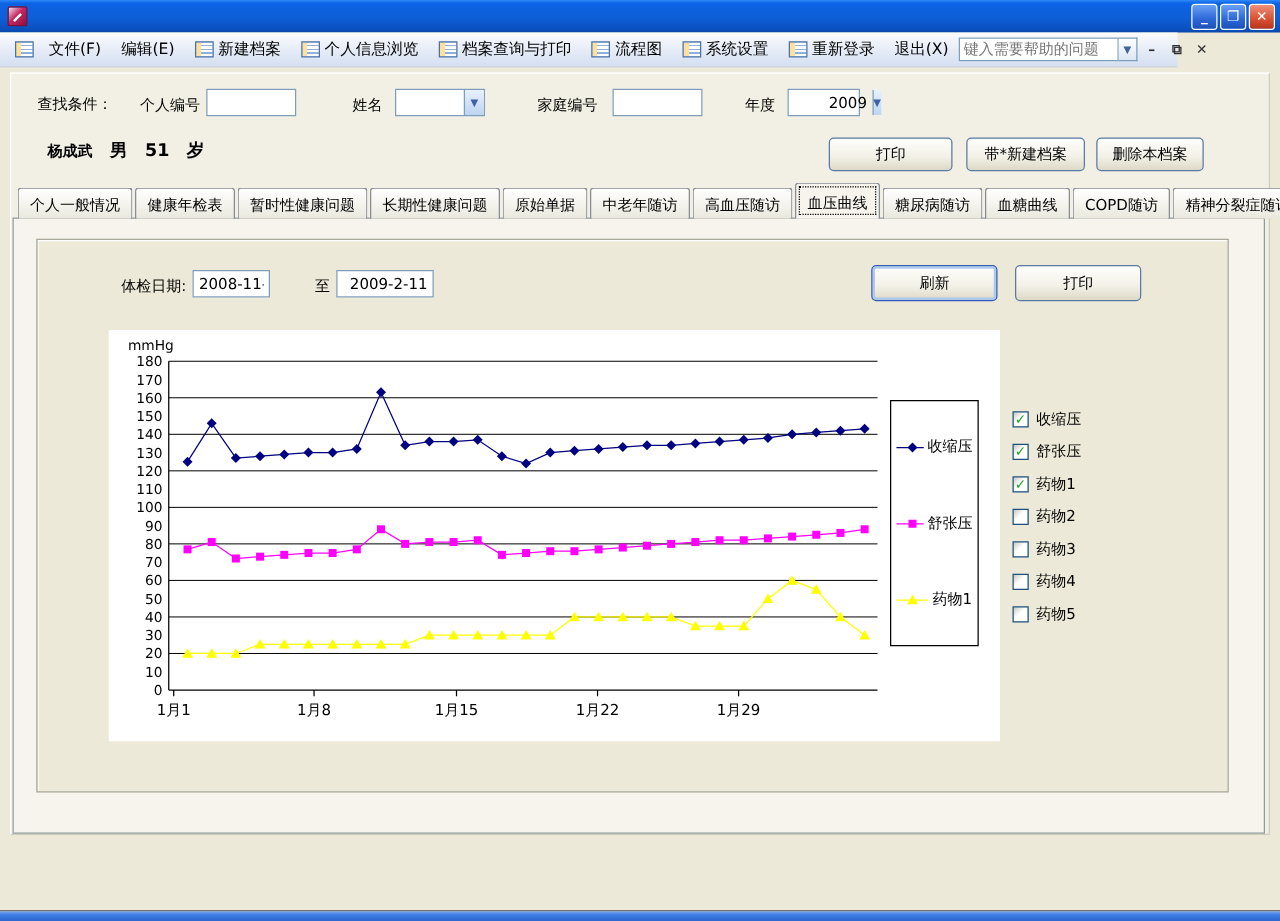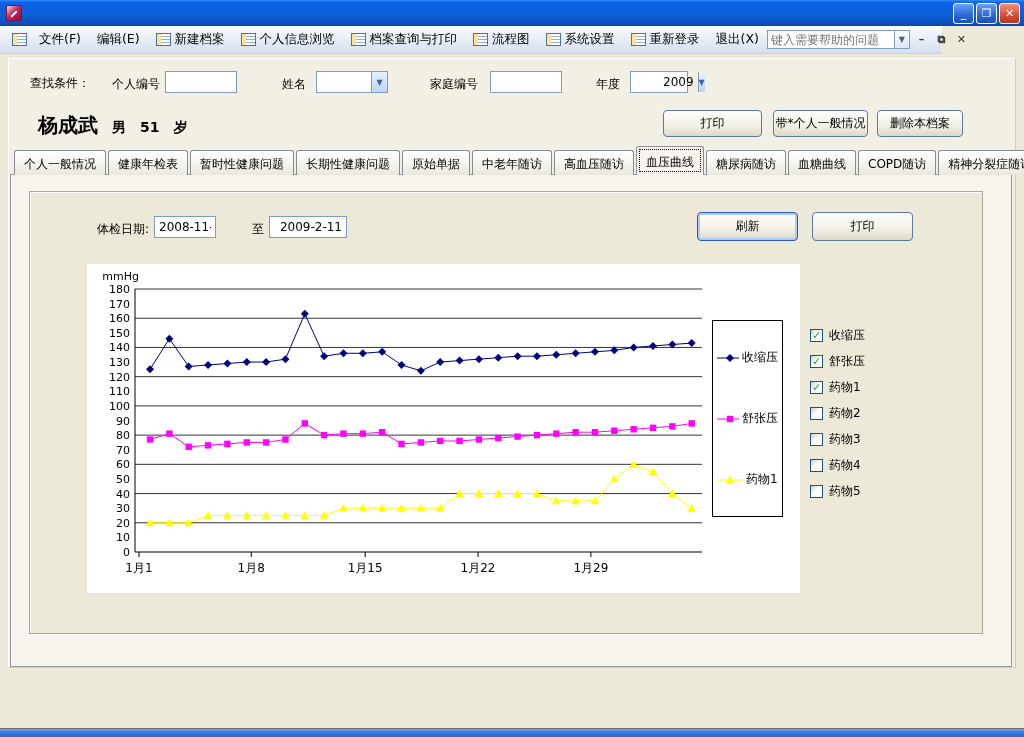--- a/index.html
+++ b/index.html
@@ -27,35 +27,35 @@
     background:linear-gradient(180deg,#FBFCFE 0%,#E7EDF7 50%,#D4DFF1 100%);
     border-bottom:1px solid #C9D1DE; display:flex; align-items:center; padding:0 2px; }
   #menu-grip { width:5px; height:20px; margin:0 3px;
     background:repeating-linear-gradient(180deg,#9AB3D5 0 2px,transparent 2px 4px); background-size:2px 100%; background-repeat:no-repeat; background-position:1px 0; }
   .menu-item { display:flex; align-items:center; gap:4px; padding:4px 8px; font-size:12.5px; white-space:nowrap; }
   .form-icon { width:15px; height:13px; border:1px solid #4A72A8; flex:0 0 auto;
     background:
       linear-gradient(90deg,#FEDF9C 0,#FEDF9C 4px,rgba(0,0,0,0) 4px),
       repeating-linear-gradient(180deg,#fff 0 2px,#8FB0DC 2px 3px); }
   #help-box { margin-left:auto; display:flex; align-items:center; }
-  #help-input { width:128px; height:19px; border:1px solid #7F9DB9; background:#fff; font-size:12px; padding:2px 3px; color:#888; font-family:Liberation Sans, sans-serif; }
+  #help-input { width:128px; height:19px; border:1px solid #7F9DB9; background:#fff; font-size:12px; padding:2px 3px; color:#888; font-family:Liberation Serif, serif; }
   #help-arrow { width:15px; height:19px; border:1px solid #7F9DB9; border-left:none; background:linear-gradient(#fff,#DCE6F4); font-size:8px; color:#44619E; display:flex; align-items:center; justify-content:center; }
   .mdi-btn { width:17px; height:18px; display:flex; align-items:center; justify-content:center; color:#333; font-size:11px; font-weight:bold; margin-left:3px; }
 
   
   #content-frame { position:absolute; left:8px; top:58px; width:1008px; height:610px;
     background:#F2F0E4; border:1px solid #FFF; border-right-color:#CFCCBC; border-bottom-color:#CFCCBC; }
   .lbl { position:absolute; font-size:12px; white-space:nowrap; }
   .tbox { position:absolute; height:22px; border:1px solid #7F9DB9; background:#fff; font-size:12px; padding:2px 4px; font-family:"DejaVu Sans",sans-serif; }
   .combo { position:absolute; height:22px; border:1px solid #7F9DB9; background:#fff; display:flex; align-items:center; }
   .combo .val { flex:1; padding:0 4px; font-size:12px; }
   .combo .arrow { width:16px; height:100%; background:linear-gradient(180deg,#E7F1FE,#BDD4F2); border-left:1px solid #7F9DB9; display:flex; align-items:center; justify-content:center; font-size:8px; color:#3D62A8; }
 
   #patient-line { position:absolute; left:38px; top:112px; display:flex; align-items:baseline; gap:14px; }
-  #patient-name { font-size:20px; font-weight:bold;font-family:Liberation Mono, monospace; }
+  #patient-name { font-size:12px; font-weight:bold;font-family:Liberation Mono, monospace; }
   .patient-sub { font-size:14px; font-weight:bold; }
 
   .xp-btn { position:absolute; height:27px; border:1px solid #5A7AA6; border-radius:4px;
     background:linear-gradient(180deg,#FEFEFC 0%,#F2F0E6 60%,#DDD9C8 100%);
     font-size:12px; font-family:"DejaVu Sans",sans-serif; display:flex; align-items:center; justify-content:center; }
   .xp-btn.focused { border-color:#2F5BB5; box-shadow:inset 0 0 0 2px #AEC8F0; }
 
   
   #tabstrip { position:absolute; left:14px; top:147px; height:28px; display:flex; align-items:flex-end; z-index:3; }
   .tab { padding:5px 9px 5px; margin-right:2px; border:1px solid #898C95; border-bottom:none; border-radius:3px 3px 0 0;
@@ -167,21 +167,21 @@
   </div>
 
   <div id="patient-line">
     <span id="patient-name">杨成武</span>
     <span class="patient-sub">男</span>
     <span class="patient-sub" style="font-weight:bold;">51</span>
     <span class="patient-sub">岁</span>
   </div>
 
   <button class="xp-btn" style="left:663px;top:110px;width:99px;">打印</button>
-  <button class="xp-btn" style="left:773px;top:110px;width:95px;">带*个人一般情况</button>
+  <button class="xp-btn" style="left:773px;top:110px;width:95px;">带*新建档案</button>
   <button class="xp-btn" style="left:877px;top:110px;width:86px;">删除本档案</button>
 
   <div id="tabstrip">
       <div class="tab">个人一般情况</div>
       <div class="tab">健康年检表</div>
       <div class="tab">暂时性健康问题</div>
       <div class="tab">长期性健康问题</div>
       <div class="tab">原始单据</div>
       <div class="tab">中老年随访</div>
       <div class="tab">高血压随访</div>

